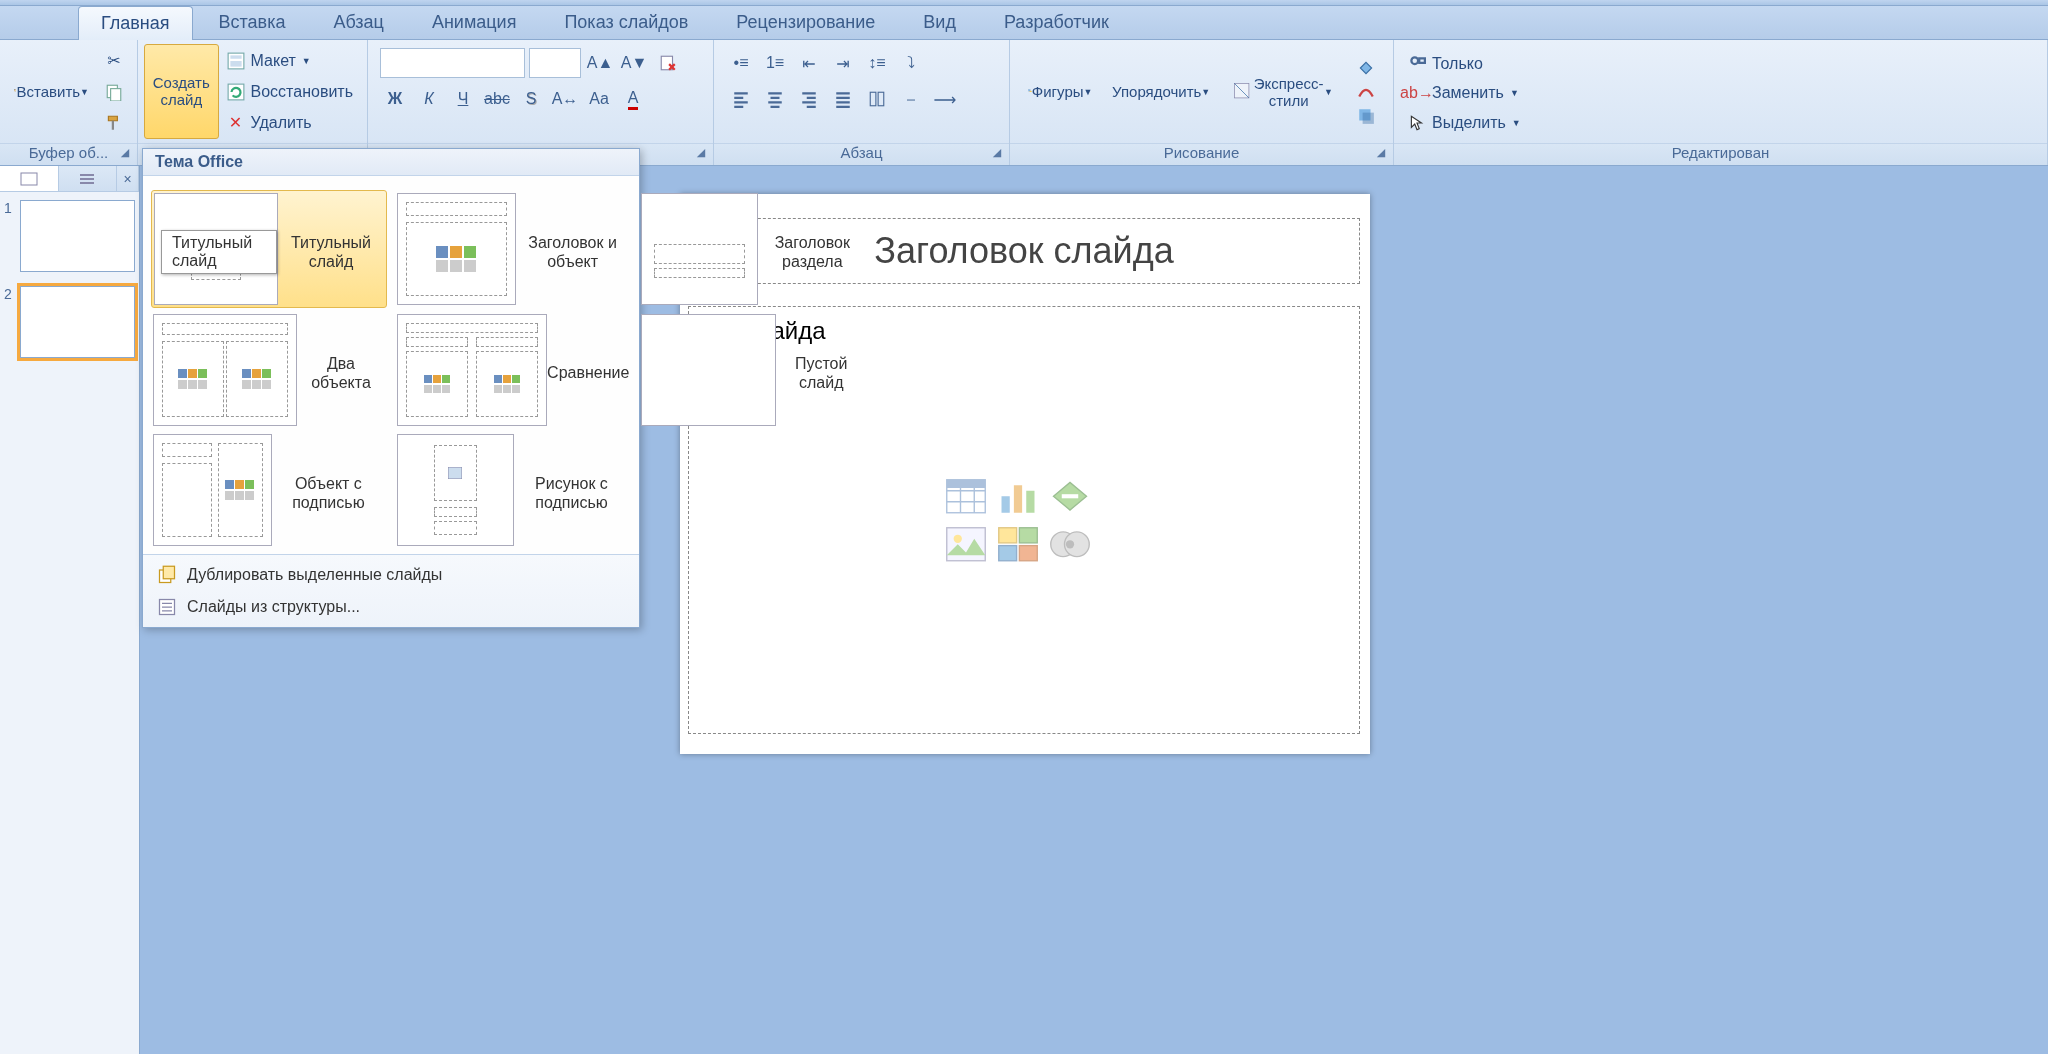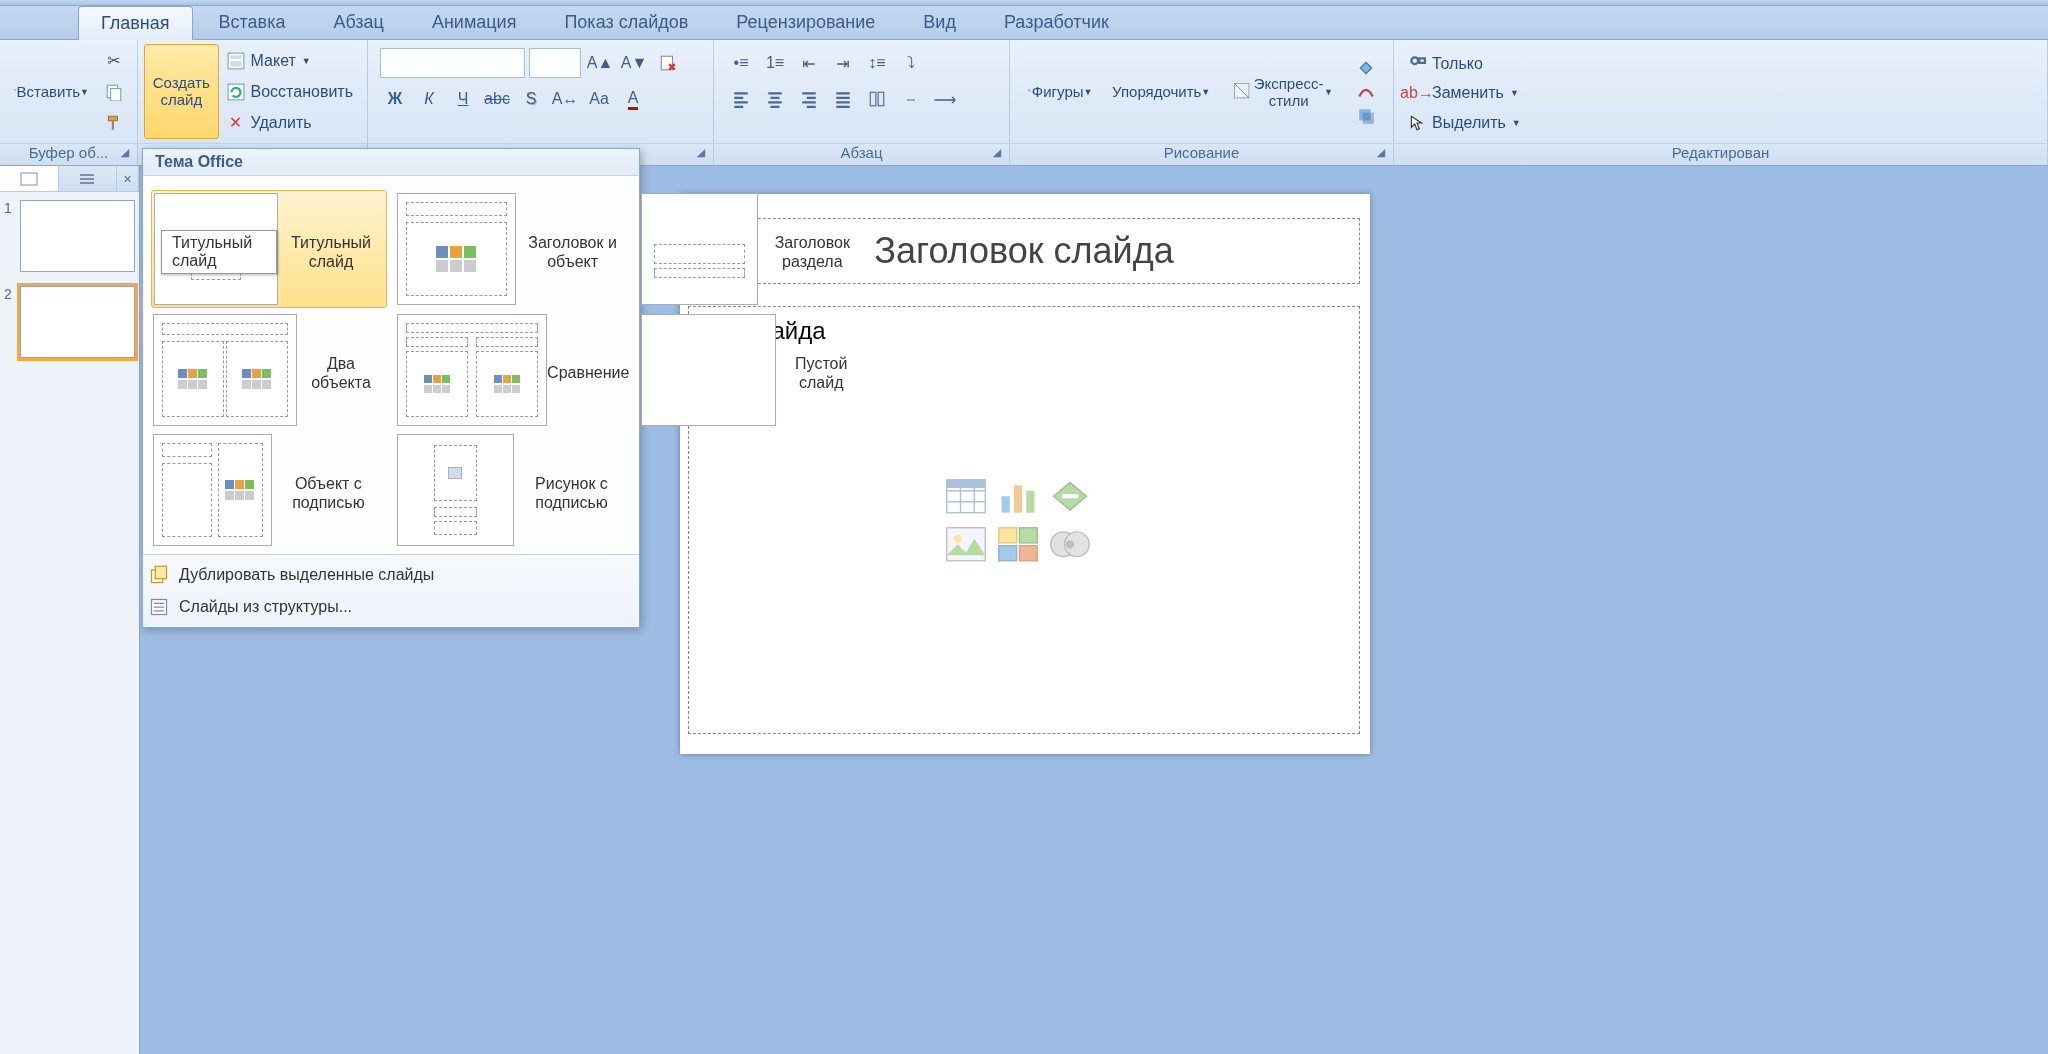--- a/index.html
+++ b/index.html
@@ -66,21 +66,21 @@
 .gallery { position:absolute; left:142px; top:148px; width:498px; background:#fefefe; border:1px solid #8aa9cf; box-shadow:2px 2px 8px rgba(0,0,0,0.25); z-index:200; }
 .gallery-hdr { background:linear-gradient(#eef3fa,#e1eaf6); padding:4px 12px; font-size:16px; color:#3b5c8a; font-weight:bold; border-bottom:1px solid #c2d4ea; }
 .gallery-grid { display:grid; grid-template-columns:repeat(3,1fr); gap:4px 8px; padding:14px 8px 6px 8px; }
 .layout-item { display:flex; flex-direction:row; align-items:center; padding:2px; cursor:pointer; }
 .layout-item.selected { background:linear-gradient(#fff3d0,#ffe08a); border:1px solid #e3b94e; border-radius:3px; }
 .layout-thumb { width:150px; height:112px; background:#fff; border:1px solid #aab; position:relative; }
 .layout-label { font-size:16px; color:#333; margin-top:6px; text-align:center; max-width:160px; line-height:1.2; }
 .tooltip { position:absolute; background:#fff; border:1px solid #999; padding:3px 10px; font-size:16px; color:#333; box-shadow:1px 1px 3px rgba(0,0,0,0.3); }
 .layout-thumb .ph-mini { position:absolute; border:1px dashed #999; }
 .gallery-footer { border-top:1px solid #c2d4ea; background:linear-gradient(#f6f9fd,#eef3fa); padding:4px 0; }
-.gmenu-item { display:flex; align-items:center; gap:10px; padding:6px 6px; font-size:16px; color:#333; cursor:pointer; }
+.gmenu-item { display:flex; align-items:center; gap:10px; padding:6px 14px; font-size:16px; color:#333; cursor:pointer; }
 .gmenu-item .icn { width:20px; height:20px; display:inline-flex; }
 
 
 svg { display:block; }
 </style>
 </head>
 <body>
 
 <div class="titlebar"></div>
 

